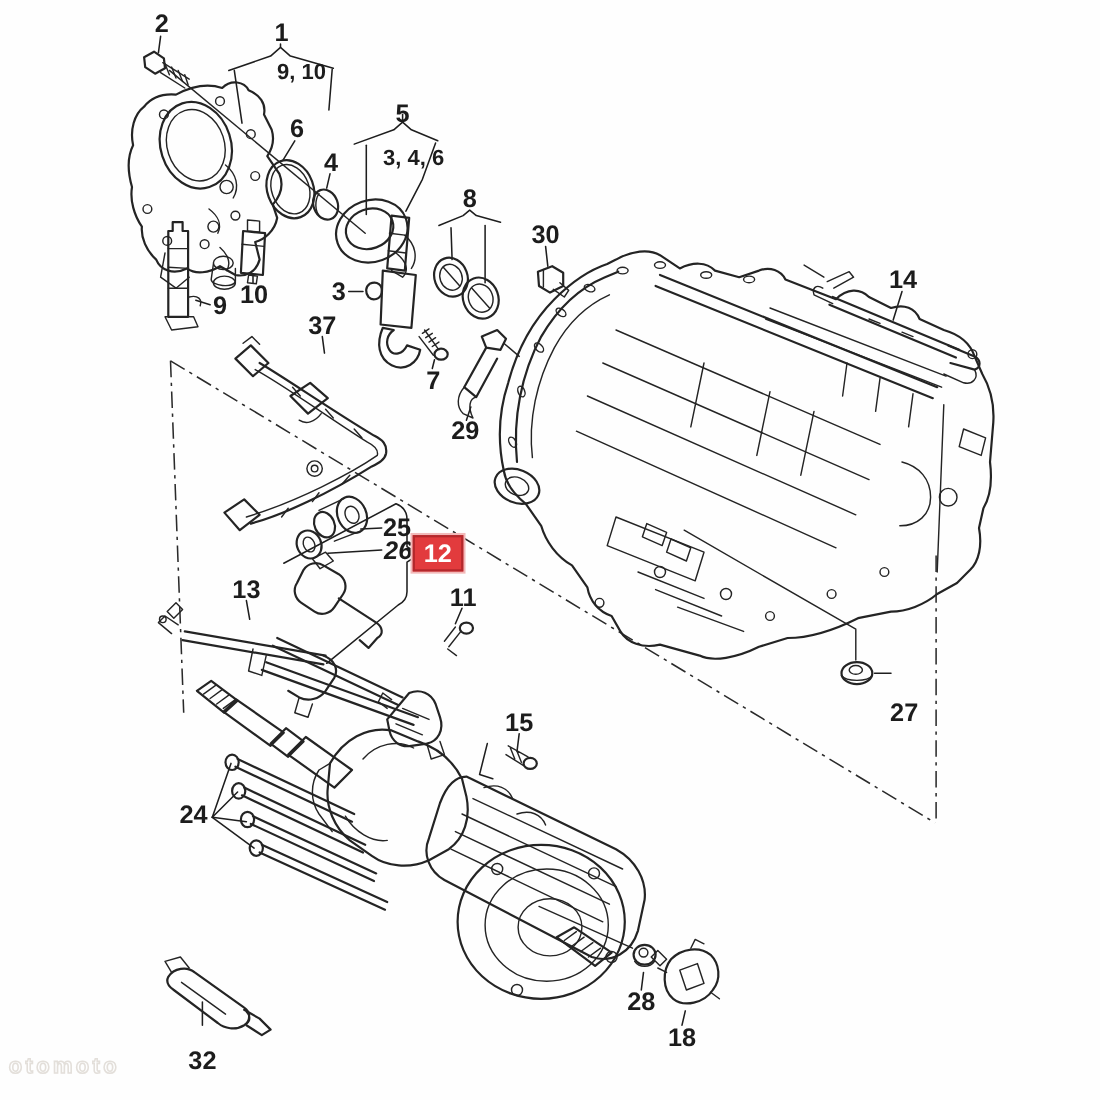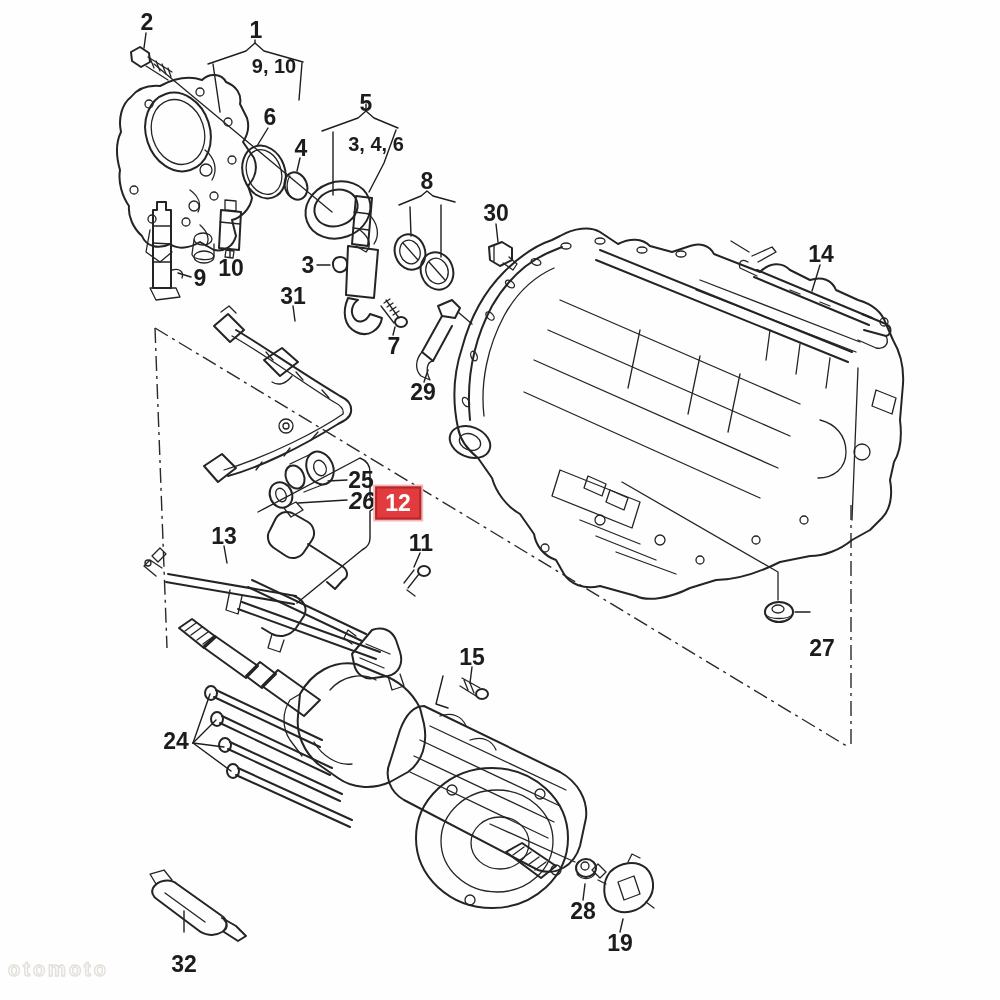--- a/index.html
+++ b/index.html
@@ -313,29 +313,29 @@
       <div class="callout" style="left: 270px; top: 117px;">6</div>
       <div class="callout" style="left: 301px; top: 148px;">4</div>
       <div class="callout" style="left: 366px; top: 103px;">5</div>
       <div class="callout small" style="left: 376px; top: 144px;">3, 4, 6</div>
       <div class="callout" style="left: 427px; top: 181px;">8</div>
       <div class="callout" style="left: 496px; top: 213px;">30</div>
       <div class="callout" style="left: 821px; top: 254px;">14</div>
       <div class="callout" style="left: 308px; top: 265px;">3</div>
       <div class="callout" style="left: 200px; top: 278px;">9</div>
       <div class="callout" style="left: 231px; top: 268px;">10</div>
-      <div class="callout" style="left: 293px; top: 296px;">31</div>
+      <div class="callout" style="left: 293px; top: 296px;">37</div>
       <div class="callout" style="left: 394px; top: 346px;">7</div>
       <div class="callout" style="left: 423px; top: 392px;">29</div>
       <div class="callout" style="left: 361px; top: 480px;">25</div>
       <div class="callout" style="left: 362px; top: 501px; font-style: italic;">26</div>
       <div class="callout hl" style="left: 398px; top: 503px; background: rgb(226, 59, 61); color: rgb(255, 255, 255); border-color: rgb(179, 40, 44);">12</div>
       <div class="callout" style="left: 224px; top: 536px;">13</div>
       <div class="callout" style="left: 421px; top: 543px;">11</div>
       <div class="callout" style="left: 822px; top: 648px; text-align: right;">27</div>
       <div class="callout" style="left: 472px; top: 657px;">15</div>
       <div class="callout" style="left: 176px; top: 741px;">24</div>
       <div class="callout" style="left: 184px; top: 942px; margin-top: 22px;">32</div>
       <div class="callout" style="left: 583px; top: 911px;">28</div>
-      <div class="callout" style="left: 620px; top: 943px;">19</div>
+      <div class="callout" style="left: 620px; top: 943px;">18</div>
     </div>
 
 </div>
 
 </body></html>

